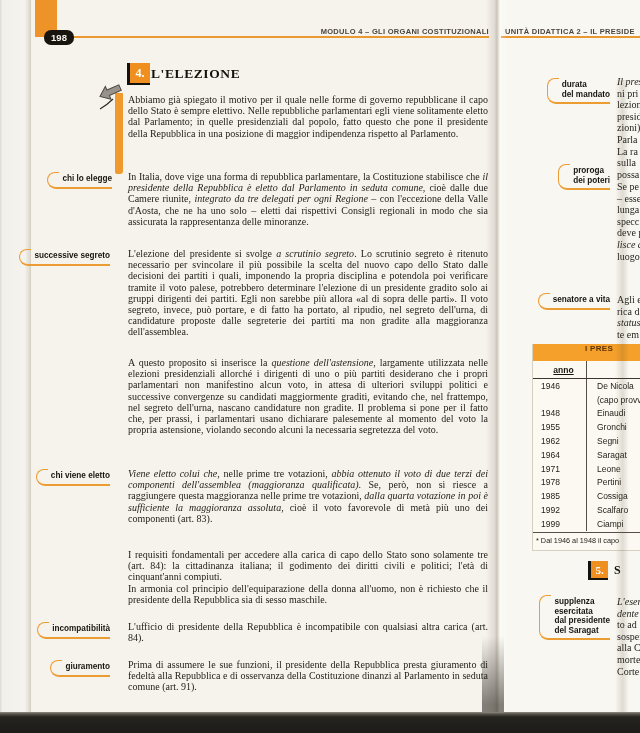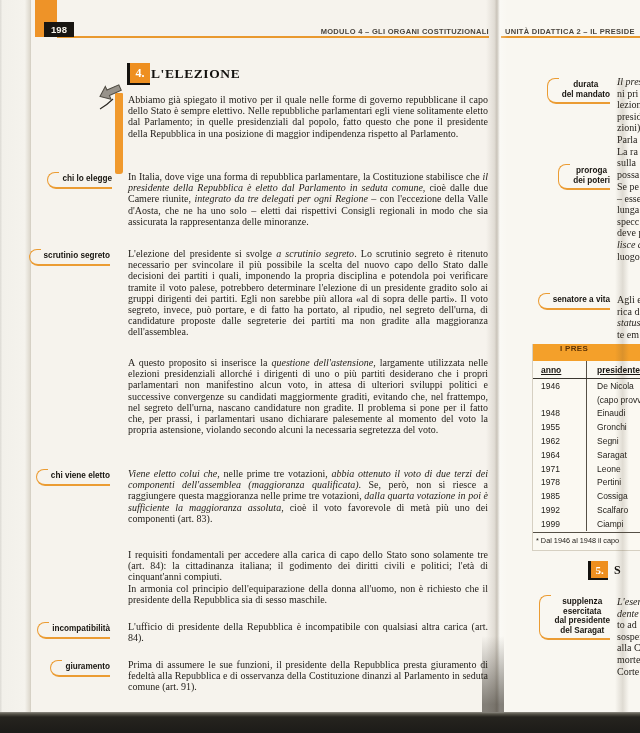--- a/index.html
+++ b/index.html
@@ -23,40 +23,40 @@
 
   
   .runhead{position:absolute;top:27px;font:bold 7.5px "Liberation Sans",sans-serif;
     letter-spacing:.3px;color:#4a453e;white-space:nowrap;}
   .left-rh{left:0;width:489px;text-align:right;}
   .right-rh{left:8px;width:134px;overflow:hidden;}
   .rule{position:absolute;top:36px;height:2px;background:#e9992f;}
   .left-rule{left:57px;width:432px;}
   .right-rule{left:4px;width:139px;}
   .tab{position:absolute;left:35px;top:0;width:22px;height:37px;background:#ee9328;}
-  .pagenum{position:absolute;left:44px;top:22px;width:30px;height:15px;background:#181511;
-    color:#f5f2ea;font:bold 9.5px/15px "Liberation Sans",sans-serif;text-align:center;border-radius:0;}
+  .pagenum{position:absolute;left:44px;top:30px;width:30px;height:15px;background:#181511;
+    color:#f5f2ea;font:bold 9.5px/15px "Liberation Sans",sans-serif;text-align:center;border-radius:7px;}
 
   
   .sechead{position:absolute;display:flex;align-items:flex-start;}
   .secnum{width:20px;height:20px;background:#ee8f20;color:#fff;display:flex;align-items:center;
     justify-content:center;font:bold 12px "Liberation Serif",serif;
     border-left:3px solid #14120f;border-bottom:2.5px solid #14120f;}
   .sectitle{font:bold 13.5px "Liberation Serif",serif;letter-spacing:.6px;color:#13110e;
     margin-left:1px;padding-top:3px;white-space:nowrap;}
   .secnum.small{width:17px;height:17px;font-size:11px;}
   .sechead .sectitle.small{font-size:12px;padding-top:2px;margin-left:6px;}
 
   
   .mlabel{position:absolute;padding:1px 0 3px 14px;
     border-bottom:2px solid #eb9c33;border-left:1.6px solid #eb9c33;border-top:1.6px solid #eb9c33;
     border-top-left-radius:8px;border-bottom-left-radius:9px;}
   .mlabel::after{content:"";position:absolute;top:-2.5px;left:11px;right:-1px;height:3.5px;background:var(--paper);}
   .mlabel .tline{font:bold 8.2px/9.6px "Liberation Sans",sans-serif;color:#181510;
-    text-align:center;white-space:nowrap;}
+    text-align:left;white-space:nowrap;}
 
   
   .para{position:absolute;left:128px;width:360px;font:10px/11.2px "Liberation Serif",serif;
     text-align:justify;color:#25221d;}
   .it{font-style:italic;}
 
   
   .rlines{position:absolute;left:120px;}
   .rlines .tline{font:10px/11.6px "Liberation Serif",serif;color:#25221d;white-space:nowrap;}
   .rlines .tline.it{font-style:italic;}
@@ -66,23 +66,23 @@
     border:1.2px solid #2a2722;border-radius:10px;}
   .refbubble .tline{font:7.8px/9.5px "Liberation Sans",sans-serif;color:#17140f;white-space:nowrap;}
   .obar{position:absolute;left:115px;top:93px;width:8px;height:81px;background:#f0992d;border-radius:1px 1px 3px 2px;}
   .arrowicon{position:absolute;left:97px;top:83px;transform:rotate(-24deg);}
   .bubbletail{position:absolute;left:99px;top:98px;}
 
   
   .ptable{position:absolute;left:35px;top:344px;width:108px;overflow:hidden;
     background:#fbf9f2;border-left:1px solid #d6d0c2;border-bottom:1px solid #d6d0c2;}
   .ptable .band{height:17px;line-height:17px;background:#f4a02a;color:#5f3405;
-    font:bold 8px "Liberation Sans",sans-serif;letter-spacing:.3px;padding-left:27px;white-space:nowrap;}
+    font:bold 8px "Liberation Sans",sans-serif;letter-spacing:.3px;padding-left:52px;white-space:nowrap;}
   .ptable table{border-collapse:collapse;table-layout:fixed;width:220px;}
-  .ptable th{font:bold 8.5px "Liberation Sans",sans-serif;color:#17140f;text-align:left;
+  .ptable th{font:bold 8.5px "Liberation Sans",sans-serif;color:#17140f;text-align:center;
     padding:4px 0 3px 8px;border-bottom:1.4px solid #3b372f;text-decoration:underline;}
   .ptable th:first-child,.ptable td:first-child{width:45px;border-right:1px solid #555046;}
   .ptable td{font:8.5px "Liberation Sans",sans-serif;color:#25221d;padding:1.9px 0 1.9px 8px;white-space:nowrap;}
   .ptable td:last-child,.ptable th:last-child{padding-left:10px;}
   .ptable .tfoot{border-top:1px solid #555046;margin-top:1px;
     font:7.3px/10px "Liberation Sans",sans-serif;color:#25221d;padding:3px 0 4px 3px;white-space:nowrap;}
 </style>
 </head>
 <body>
 
@@ -109,21 +109,21 @@
     </svg>
 
     <div class="para" style="top:94px"><span>Abbiamo già spiegato il motivo per il quale nelle forme di governo repubblicane il capo dello Stato è sempre elettivo. Nelle repubbliche parlamentari egli viene solitamente eletto dal Parlamento; in quelle presidenziali dal popolo, fatto questo che pone il presidente della Repubblica in una posizione di maggior indipendenza rispetto al Parlamento.</span></div>
 
     <div class="mlabel" style="top:172px;right:385px">
         <div class="tline">chi lo elegge</div>
       </div>
     <div class="para" style="top:171px"><span>In Italia, dove vige una forma di repubblica parlamentare, la Costituzione stabilisce che </span><span class="it">il presidente della Repubblica è eletto dal Parlamento in seduta comune</span><span>, cioè dalle due Camere riunite, </span><span class="it">integrato da tre delegati per ogni Regione</span><span> – con l'eccezione della Valle d'Aosta, che ne ha uno solo – eletti dai rispettivi Consigli regionali in modo che sia assicurata la rappresentanza delle minoranze.</span></div>
 
     <div class="mlabel" style="top:249px;right:387px">
-        <div class="tline">scrutinio segreto</div>
+        <div class="tline">successive segreto</div>
       </div>
     <div class="para" style="top:248px"><span>L'elezione del presidente si svolge </span><span class="it">a scrutinio segreto</span><span>. Lo scrutinio segreto è ritenuto necessario per svincolare il più possibile la scelta del nuovo capo dello Stato dalle decisioni dei partiti i quali, imponendo la propria disciplina e potendola poi verificare tramite il voto palese, potrebbero determinare l'elezione di un presidente gradito solo ai gruppi dirigenti dei partiti. Egli non sarebbe più allora «al di sopra delle parti». Il voto segreto, invece, può portare, e di fatto ha portato, al ripudio, nel segreto dell'urna, di candidature proposte dalle segreterie dei partiti ma non gradite alla maggioranza dell'assemblea.</span></div>
 
     <div class="para" style="top:357px"><span>A questo proposito si inserisce la </span><span class="it">questione dell'astensione</span><span>, largamente utilizzata nelle elezioni presidenziali allorché i dirigenti di uno o più partiti desiderano che i propri parlamentari non manifestino alcun voto, in attesa di ulteriori sviluppi politici e successive convergenze su candidati maggiormente graditi, evitando che, nel frattempo, nel segreto dell'urna, nascano candidature non gradite. Il problema si pone per il fatto che, per prassi, i parlamentari usano dichiarare palesemente al momento del voto la propria astensione, violando secondo alcuni la necessaria segretezza del voto.</span></div>
 
     <div class="mlabel" style="top:469px;right:387px">
         <div class="tline">chi viene eletto</div>
       </div>
     <div class="para" style="top:468px"><span class="it">Viene eletto colui che</span><span>, nelle prime tre votazioni, </span><span class="it">abbia ottenuto il voto di due terzi dei componenti dell'assemblea (maggioranza qualificata)</span><span>. Se, però, non si riesce a raggiungere questa maggioranza nelle prime tre votazioni, </span><span class="it">dalla quarta votazione in poi è sufficiente la maggioranza assoluta</span><span>, cioè il voto favorevole di metà più uno dei componenti (art. 83).</span></div>
 

